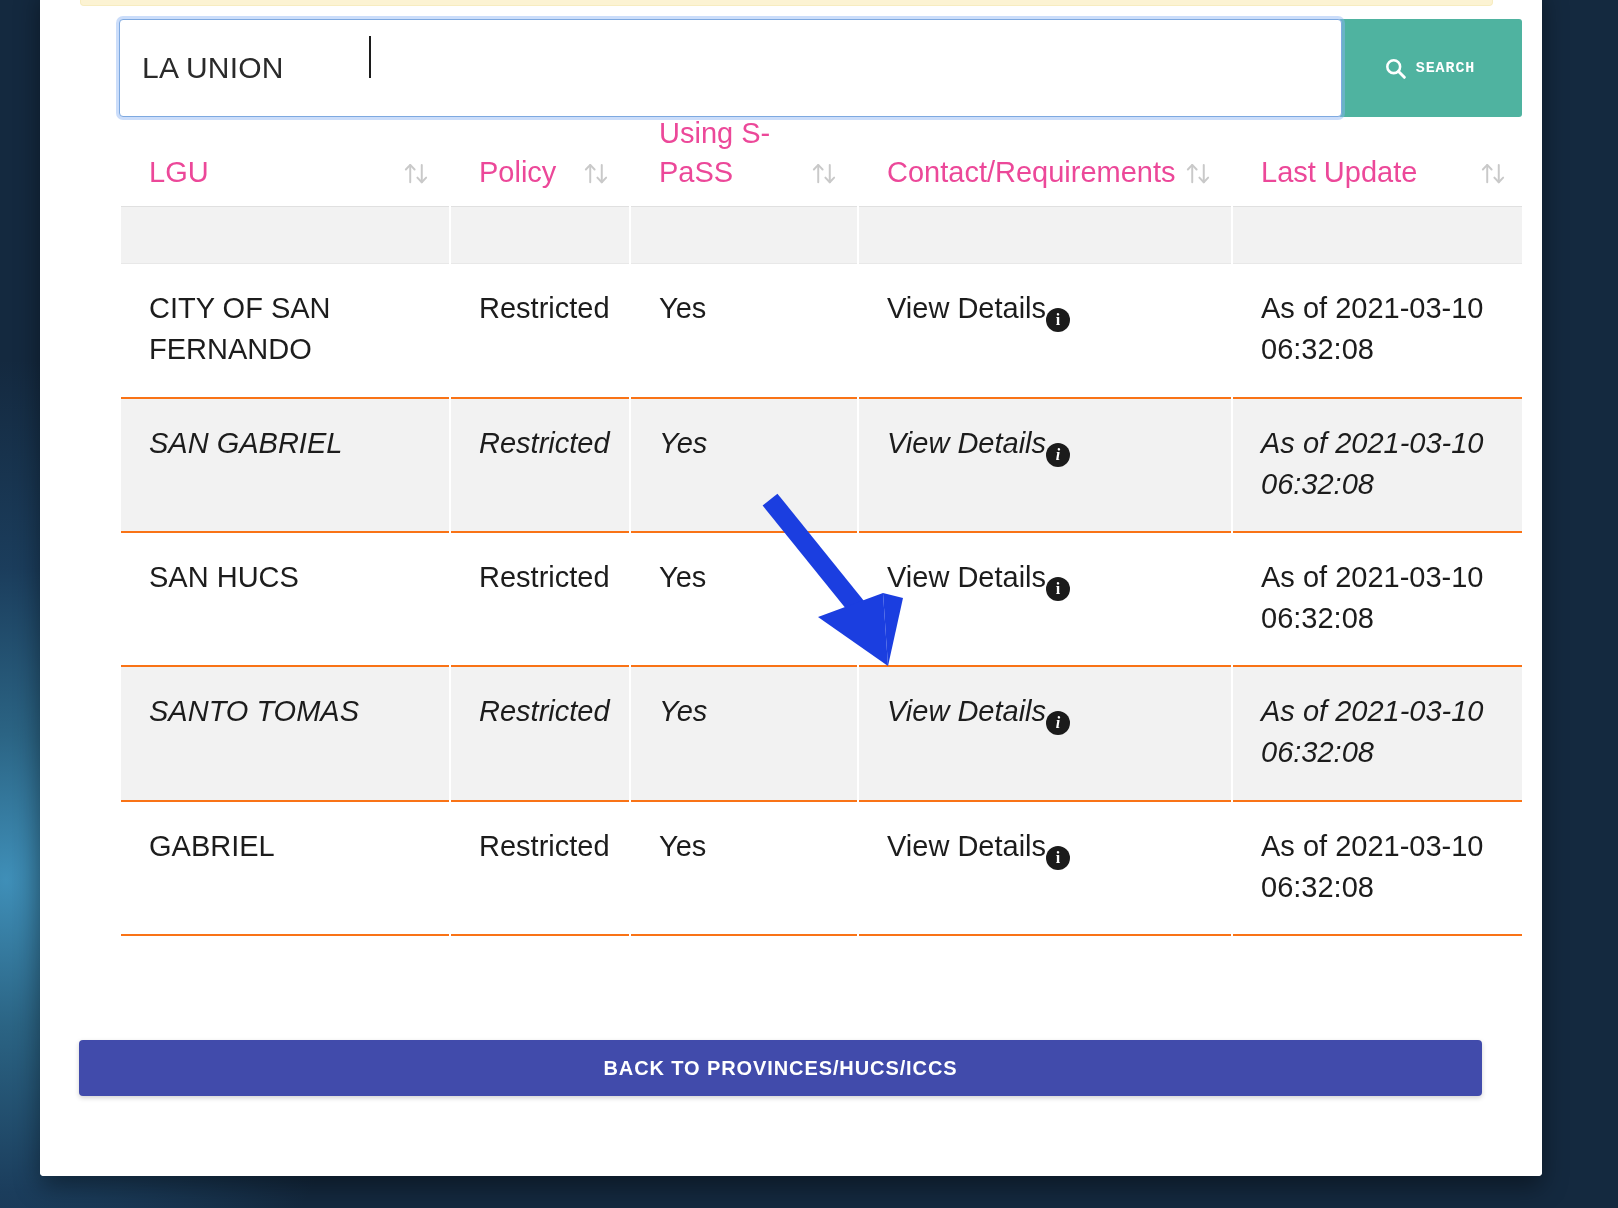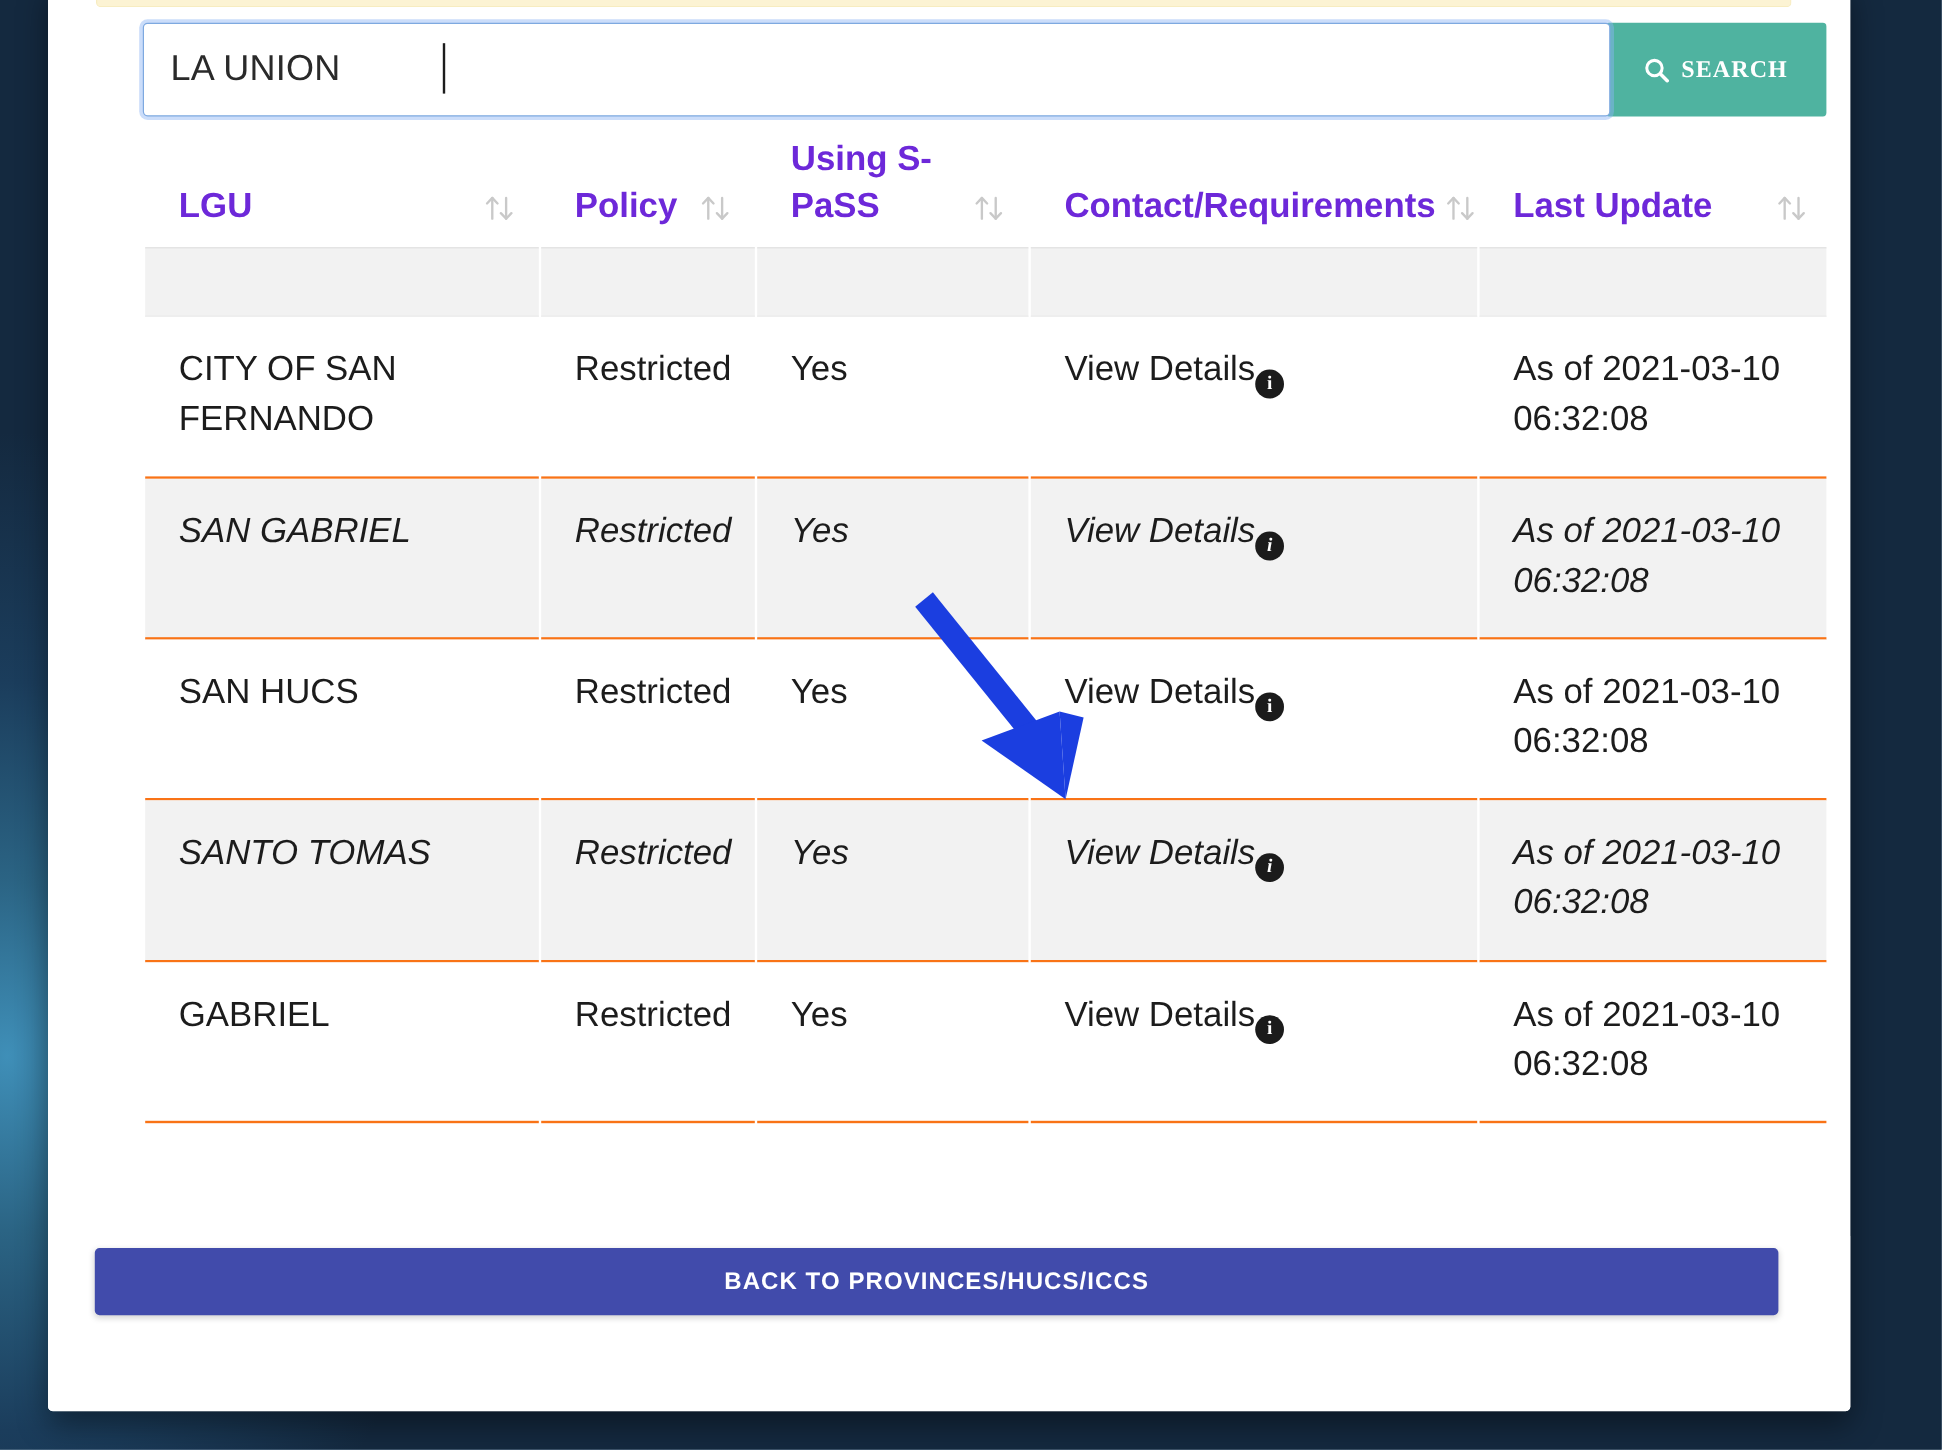--- a/index.html
+++ b/index.html
@@ -45,21 +45,21 @@
     border-top: none;
     border-radius: 0 0 4px 4px;
   }
 
   
   #search-row {
     position: absolute;
     left: 79px;
     top: 33px;
     width: 1403px;
-    height: 78px;
+    height: 98px;
     display: flex;
     align-items: stretch;
   }
   #search-input-wrap {
     position: relative;
     flex: 1 1 auto;
     background: #ffffff;
     border: 1px solid #7ea9e0;
     border-radius: 4px;
     box-shadow: 0 0 0 3px rgba(140,180,245,0.45);
@@ -89,22 +89,22 @@
     flex: 0 0 184px;
     margin-left: -4px;
     background: #4fb3a0;
     color: #ffffff;
     border: none;
     border-radius: 3px;
     display: flex;
     align-items: center;
     justify-content: center;
     gap: 10px;
-    font-family: Liberation Serif, serif;
-    font-size: 20px;
+    font-family: Liberation Mono, monospace;
+    font-size: 15px;
     font-weight: bold;
     letter-spacing: 0.9px;
     cursor: pointer;
   }
   #search-button svg { display: block; }
 
   
   #table-region {
     position: absolute;
     left: 79px;
@@ -133,24 +133,23 @@
   }
   .th-inner {
     display: flex;
     align-items: flex-end;
     justify-content: space-between;
     gap: 6px;
     padding-right: 18px;
   }
   .th-label {
     font-size: 29px;
-    color: #6d28d9;
+    color: #ec4899;
     line-height: 1.35;
     padding-left: 28px;
-    font-weight: bold;
   }
   .sort-icon { flex: 0 0 auto; padding-bottom: 4px; }
   .sort-icon svg { display: block; }
 
   
   tr.filter-row td {
     height: 58px;
     background: #f2f2f2;
     border-top: 1px solid #e0e0e0;
     border-bottom: 1px solid #e8e8e8;

